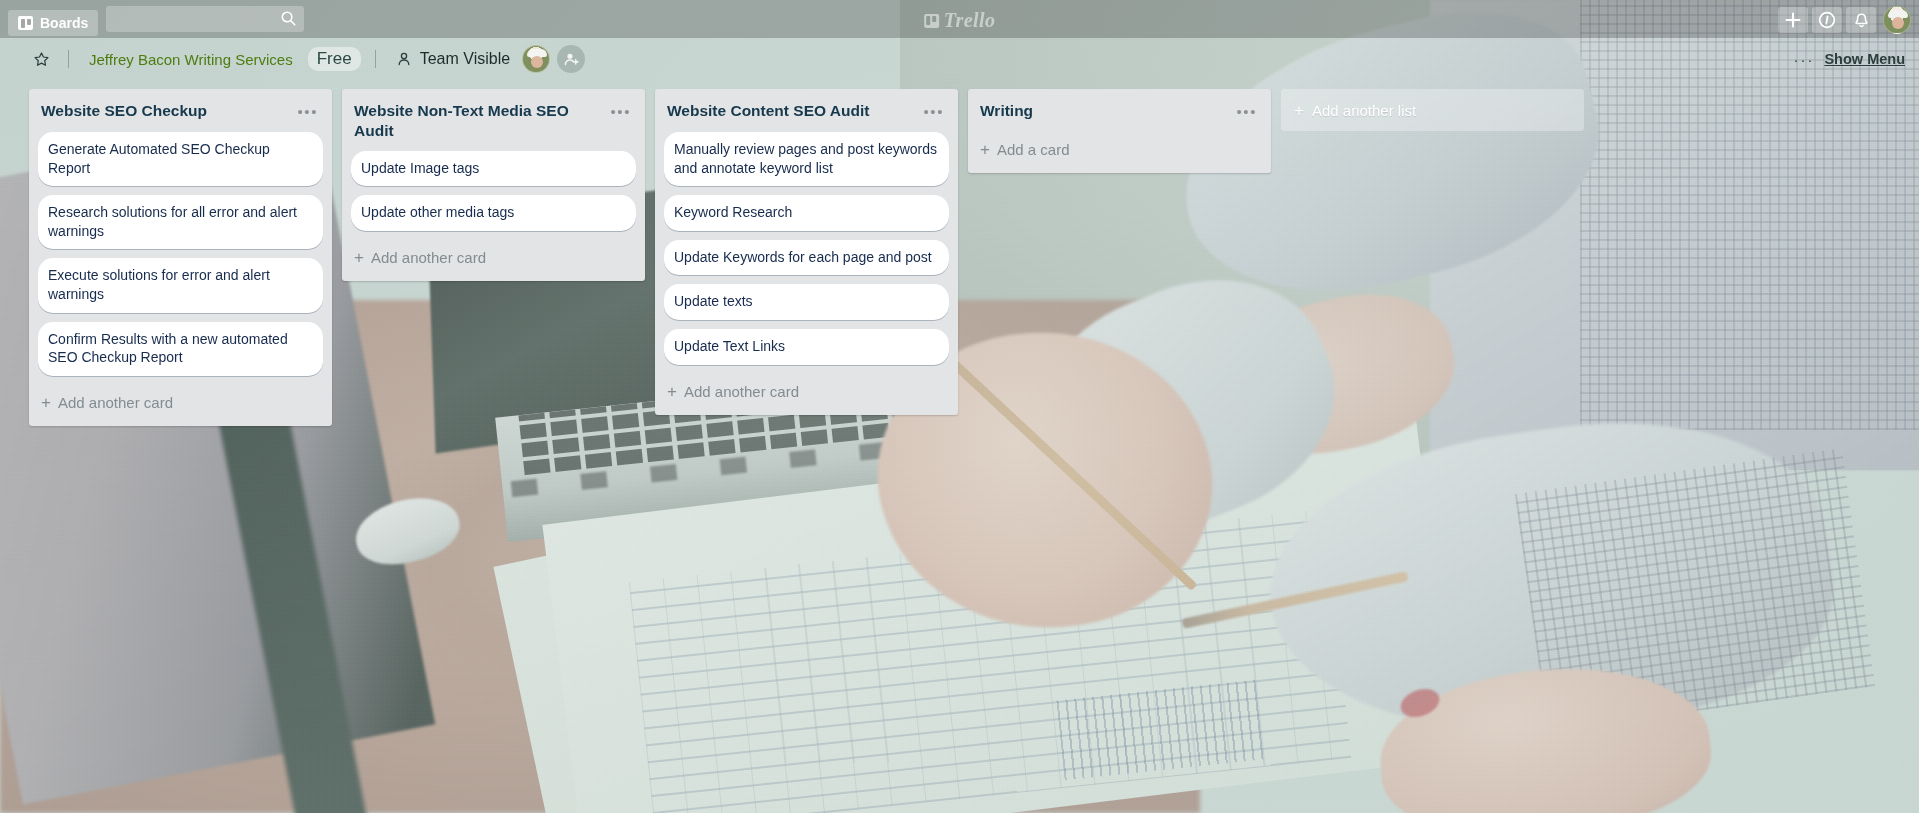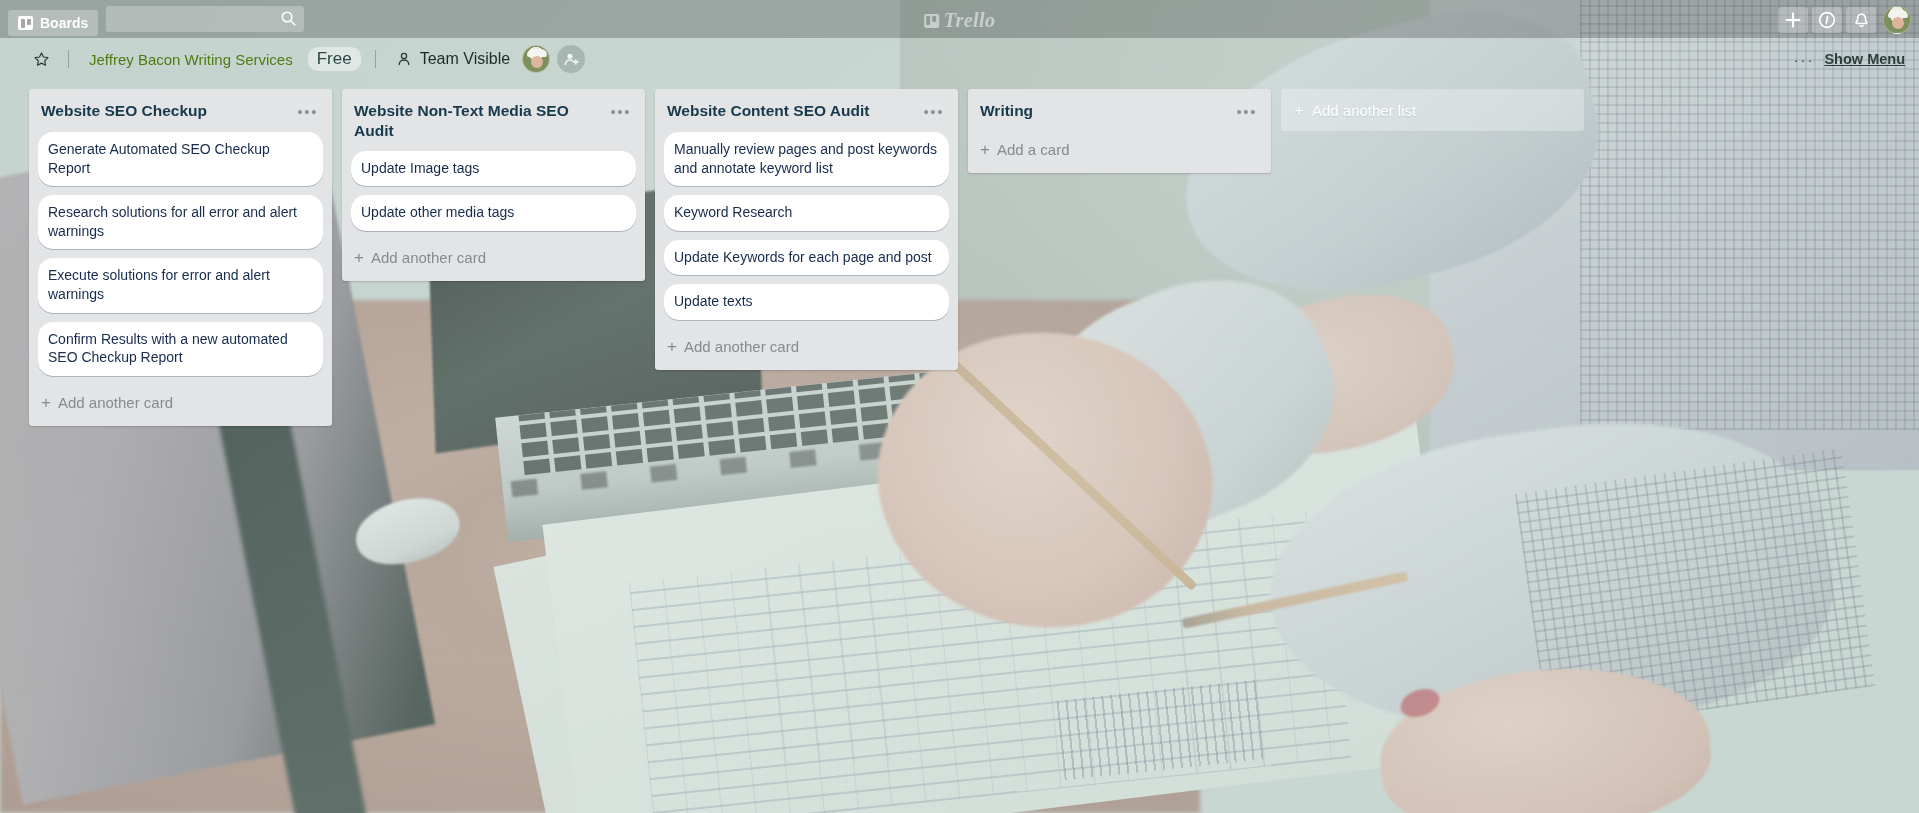--- a/index.html
+++ b/index.html
@@ -500,20 +500,21 @@
   <div class="list">
     <div class="list-header">
       <div class="list-title">Website Content SEO Audit</div>
       <div class="list-dots">•••</div>
     </div>
     <div class="cards">
       <div class="card">Manually review pages and post keywords and annotate keyword list</div>
       <div class="card">Keyword Research</div>
       <div class="card">Update Keywords for each page and post</div>
       <div class="card">Update texts</div>
+      <div class="card">Update Text Links</div>
     </div>
     <div class="add-card">
       <span class="plus">+</span>
       <span>Add another card</span>
     </div>
   </div>
 
   <div class="list">
     <div class="list-header">
       <div class="list-title">Writing</div>

